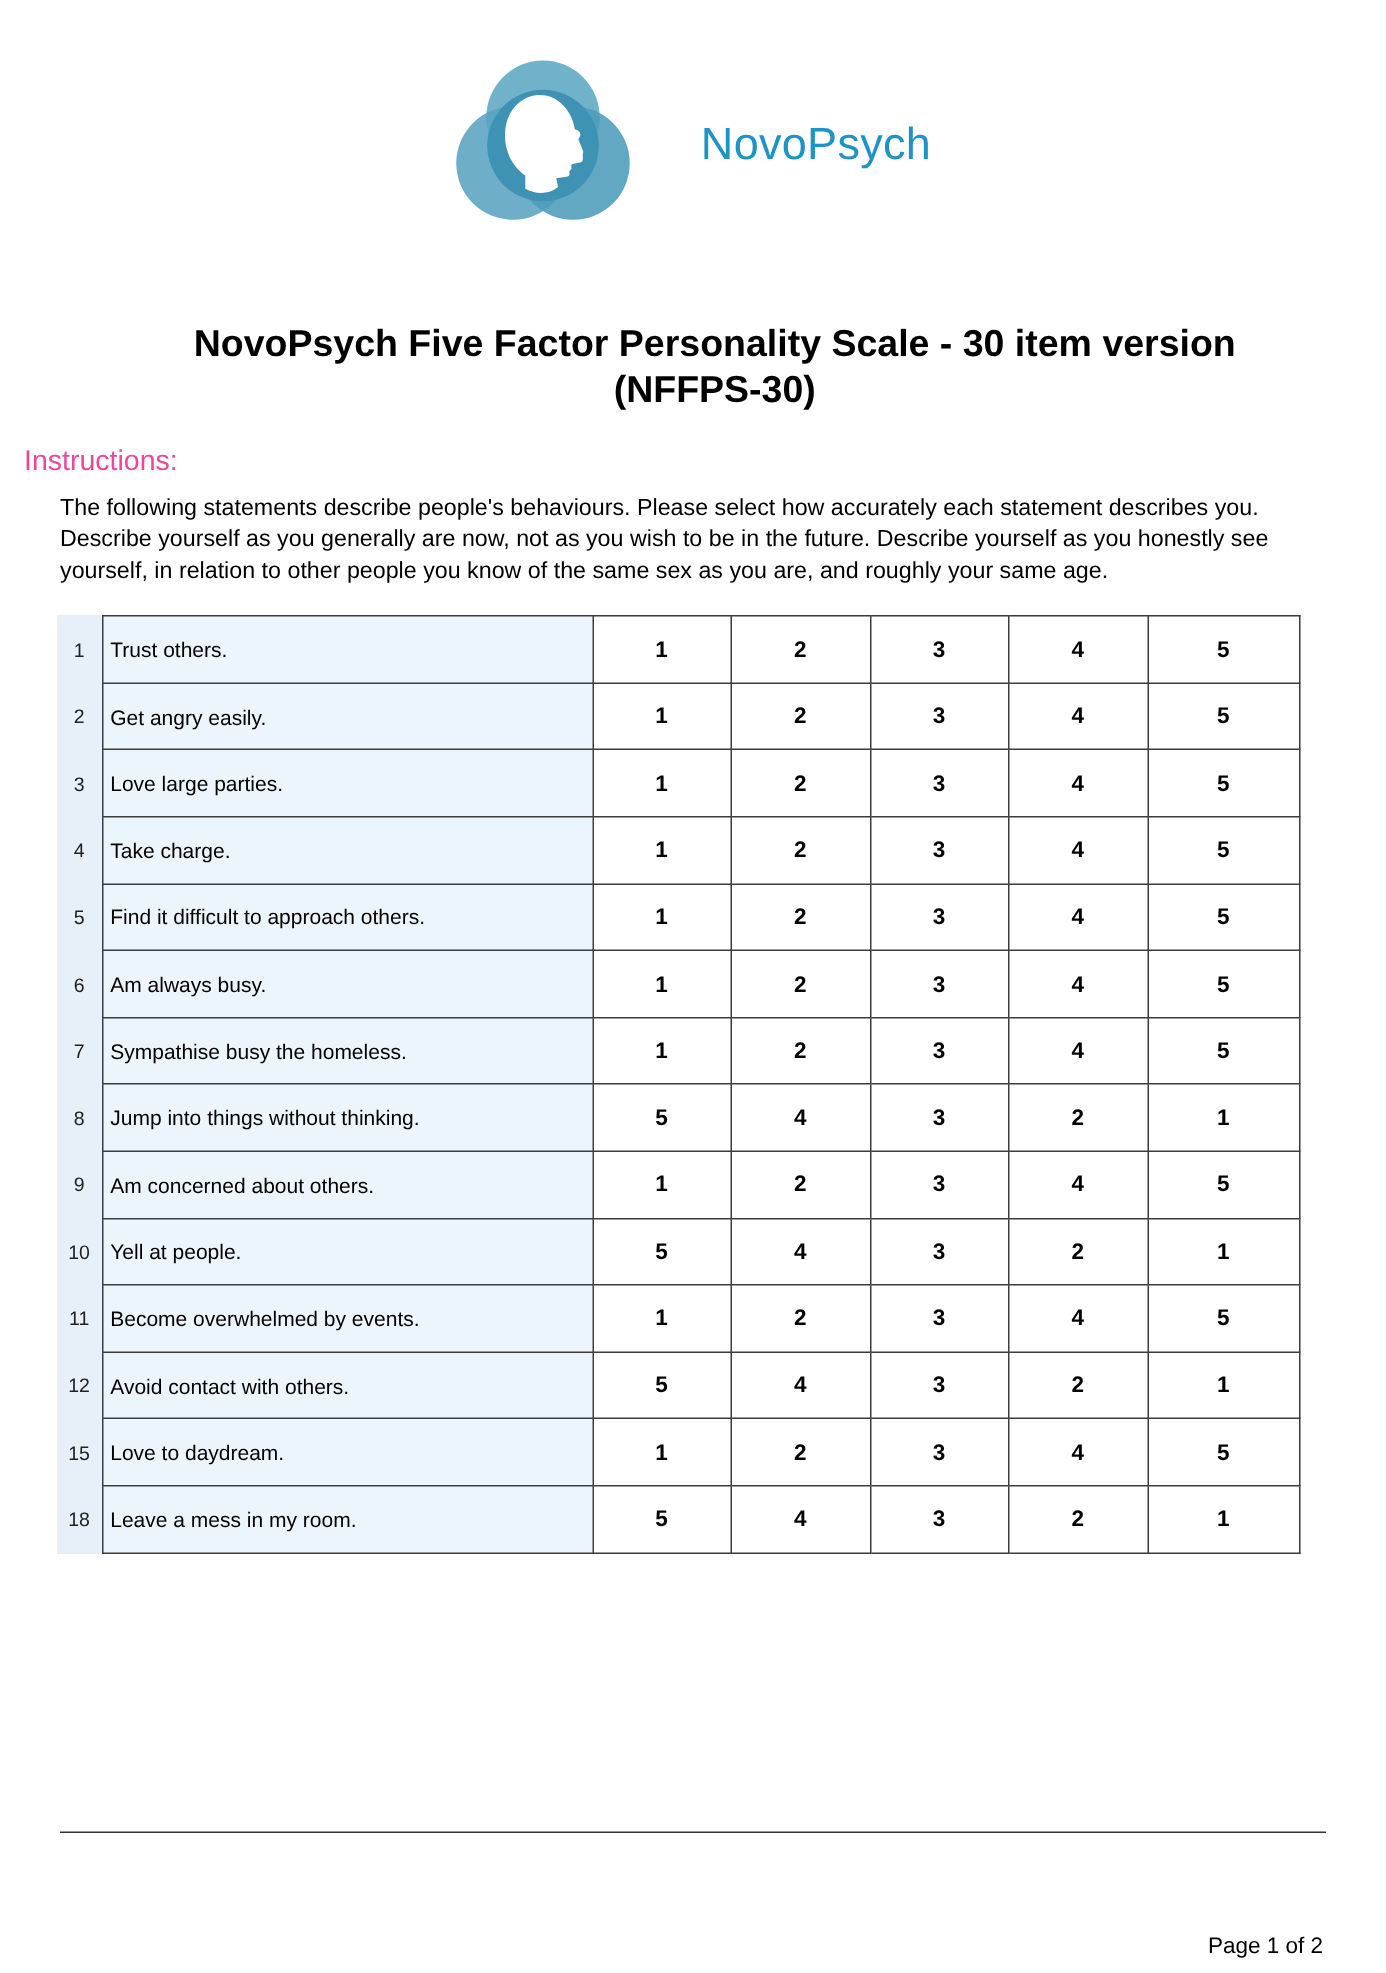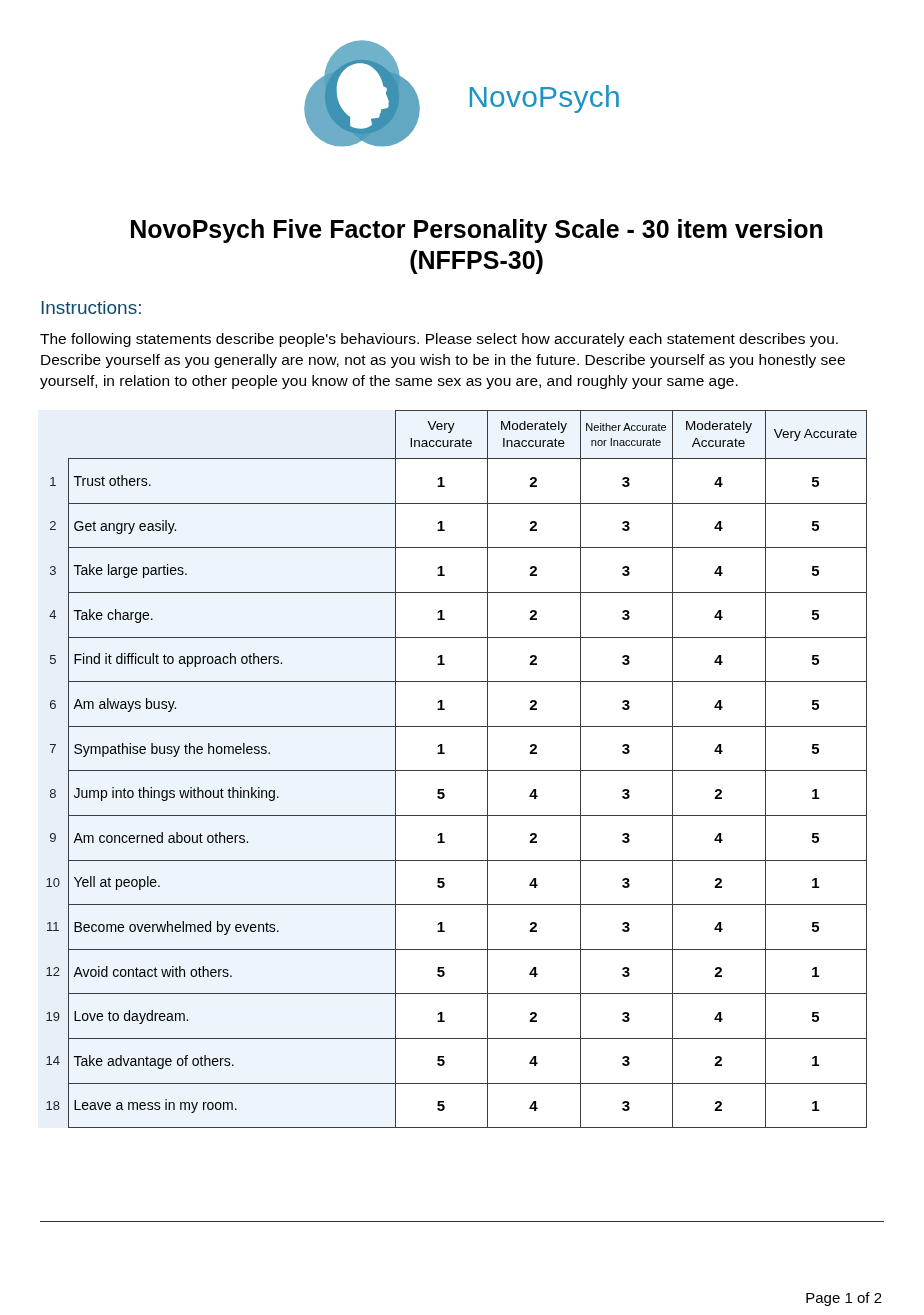--- a/index.html
+++ b/index.html
@@ -35,22 +35,22 @@
     text-align: center;
     font-weight: bold;
     font-size: 25px;
     line-height: 1.22;
     color: #000;
     padding-left: 29px;
   }
 
   
   .instructions-heading {
-    margin: 22px 40px 0 40px;
-    color: #0c4a6e;
+    margin: 22px 40px 0 16px;
+    color: #ec4899;
     font-size: 19px;
   }
   .instructions-body {
     margin: 9px 40px 11px 40px;
     font-size: 15.5px;
     line-height: 1.36;
     color: #000;
   }
 
   
@@ -153,28 +153,20 @@
     <colgroup>
       <col style="width:30px">
         <col style="width:327px">
       <col style="width:92px">
         <col style="width:93px">
         <col style="width:92px">
         <col style="width:93px">
         <col style="width:101px">
     </colgroup>
     <tbody>
-        <tr>
-      <td class="spacer" colspan="2"></td>
-      <td class="hdr">Very Inaccurate</td>
-      <td class="hdr">Moderately Inaccurate</td>
-      <td class="hdr small">Neither Accurate nor Inaccurate</td>
-      <td class="hdr">Moderately Accurate</td>
-      <td class="hdr">Very Accurate</td>
-    </tr>
 
     <tr>
       <td class="rownum">1</td>
       <td class="stmt">Trust others.</td>
       <td class="val">1</td>
       <td class="val">2</td>
       <td class="val">3</td>
       <td class="val">4</td>
       <td class="val">5</td>
     </tr>
@@ -182,21 +174,21 @@
       <td class="rownum">2</td>
       <td class="stmt">Get angry easily.</td>
       <td class="val">1</td>
       <td class="val">2</td>
       <td class="val">3</td>
       <td class="val">4</td>
       <td class="val">5</td>
     </tr>
     <tr>
       <td class="rownum">3</td>
-      <td class="stmt">Take large parties.</td>
+      <td class="stmt">Love large parties.</td>
       <td class="val">1</td>
       <td class="val">2</td>
       <td class="val">3</td>
       <td class="val">4</td>
       <td class="val">5</td>
     </tr>
     <tr>
       <td class="rownum">4</td>
       <td class="stmt">Take charge.</td>
       <td class="val">1</td>
@@ -271,36 +263,27 @@
     <tr>
       <td class="rownum">12</td>
       <td class="stmt">Avoid contact with others.</td>
       <td class="val">5</td>
       <td class="val">4</td>
       <td class="val">3</td>
       <td class="val">2</td>
       <td class="val">1</td>
     </tr>
     <tr>
-      <td class="rownum">19</td>
+      <td class="rownum">15</td>
       <td class="stmt">Love to daydream.</td>
       <td class="val">1</td>
       <td class="val">2</td>
       <td class="val">3</td>
       <td class="val">4</td>
       <td class="val">5</td>
-    </tr>
-    <tr>
-      <td class="rownum">14</td>
-      <td class="stmt">Take advantage of others.</td>
-      <td class="val">5</td>
-      <td class="val">4</td>
-      <td class="val">3</td>
-      <td class="val">2</td>
-      <td class="val">1</td>
     </tr>
     <tr>
       <td class="rownum">18</td>
       <td class="stmt">Leave a mess in my room.</td>
       <td class="val">5</td>
       <td class="val">4</td>
       <td class="val">3</td>
       <td class="val">2</td>
       <td class="val">1</td>
     </tr>

